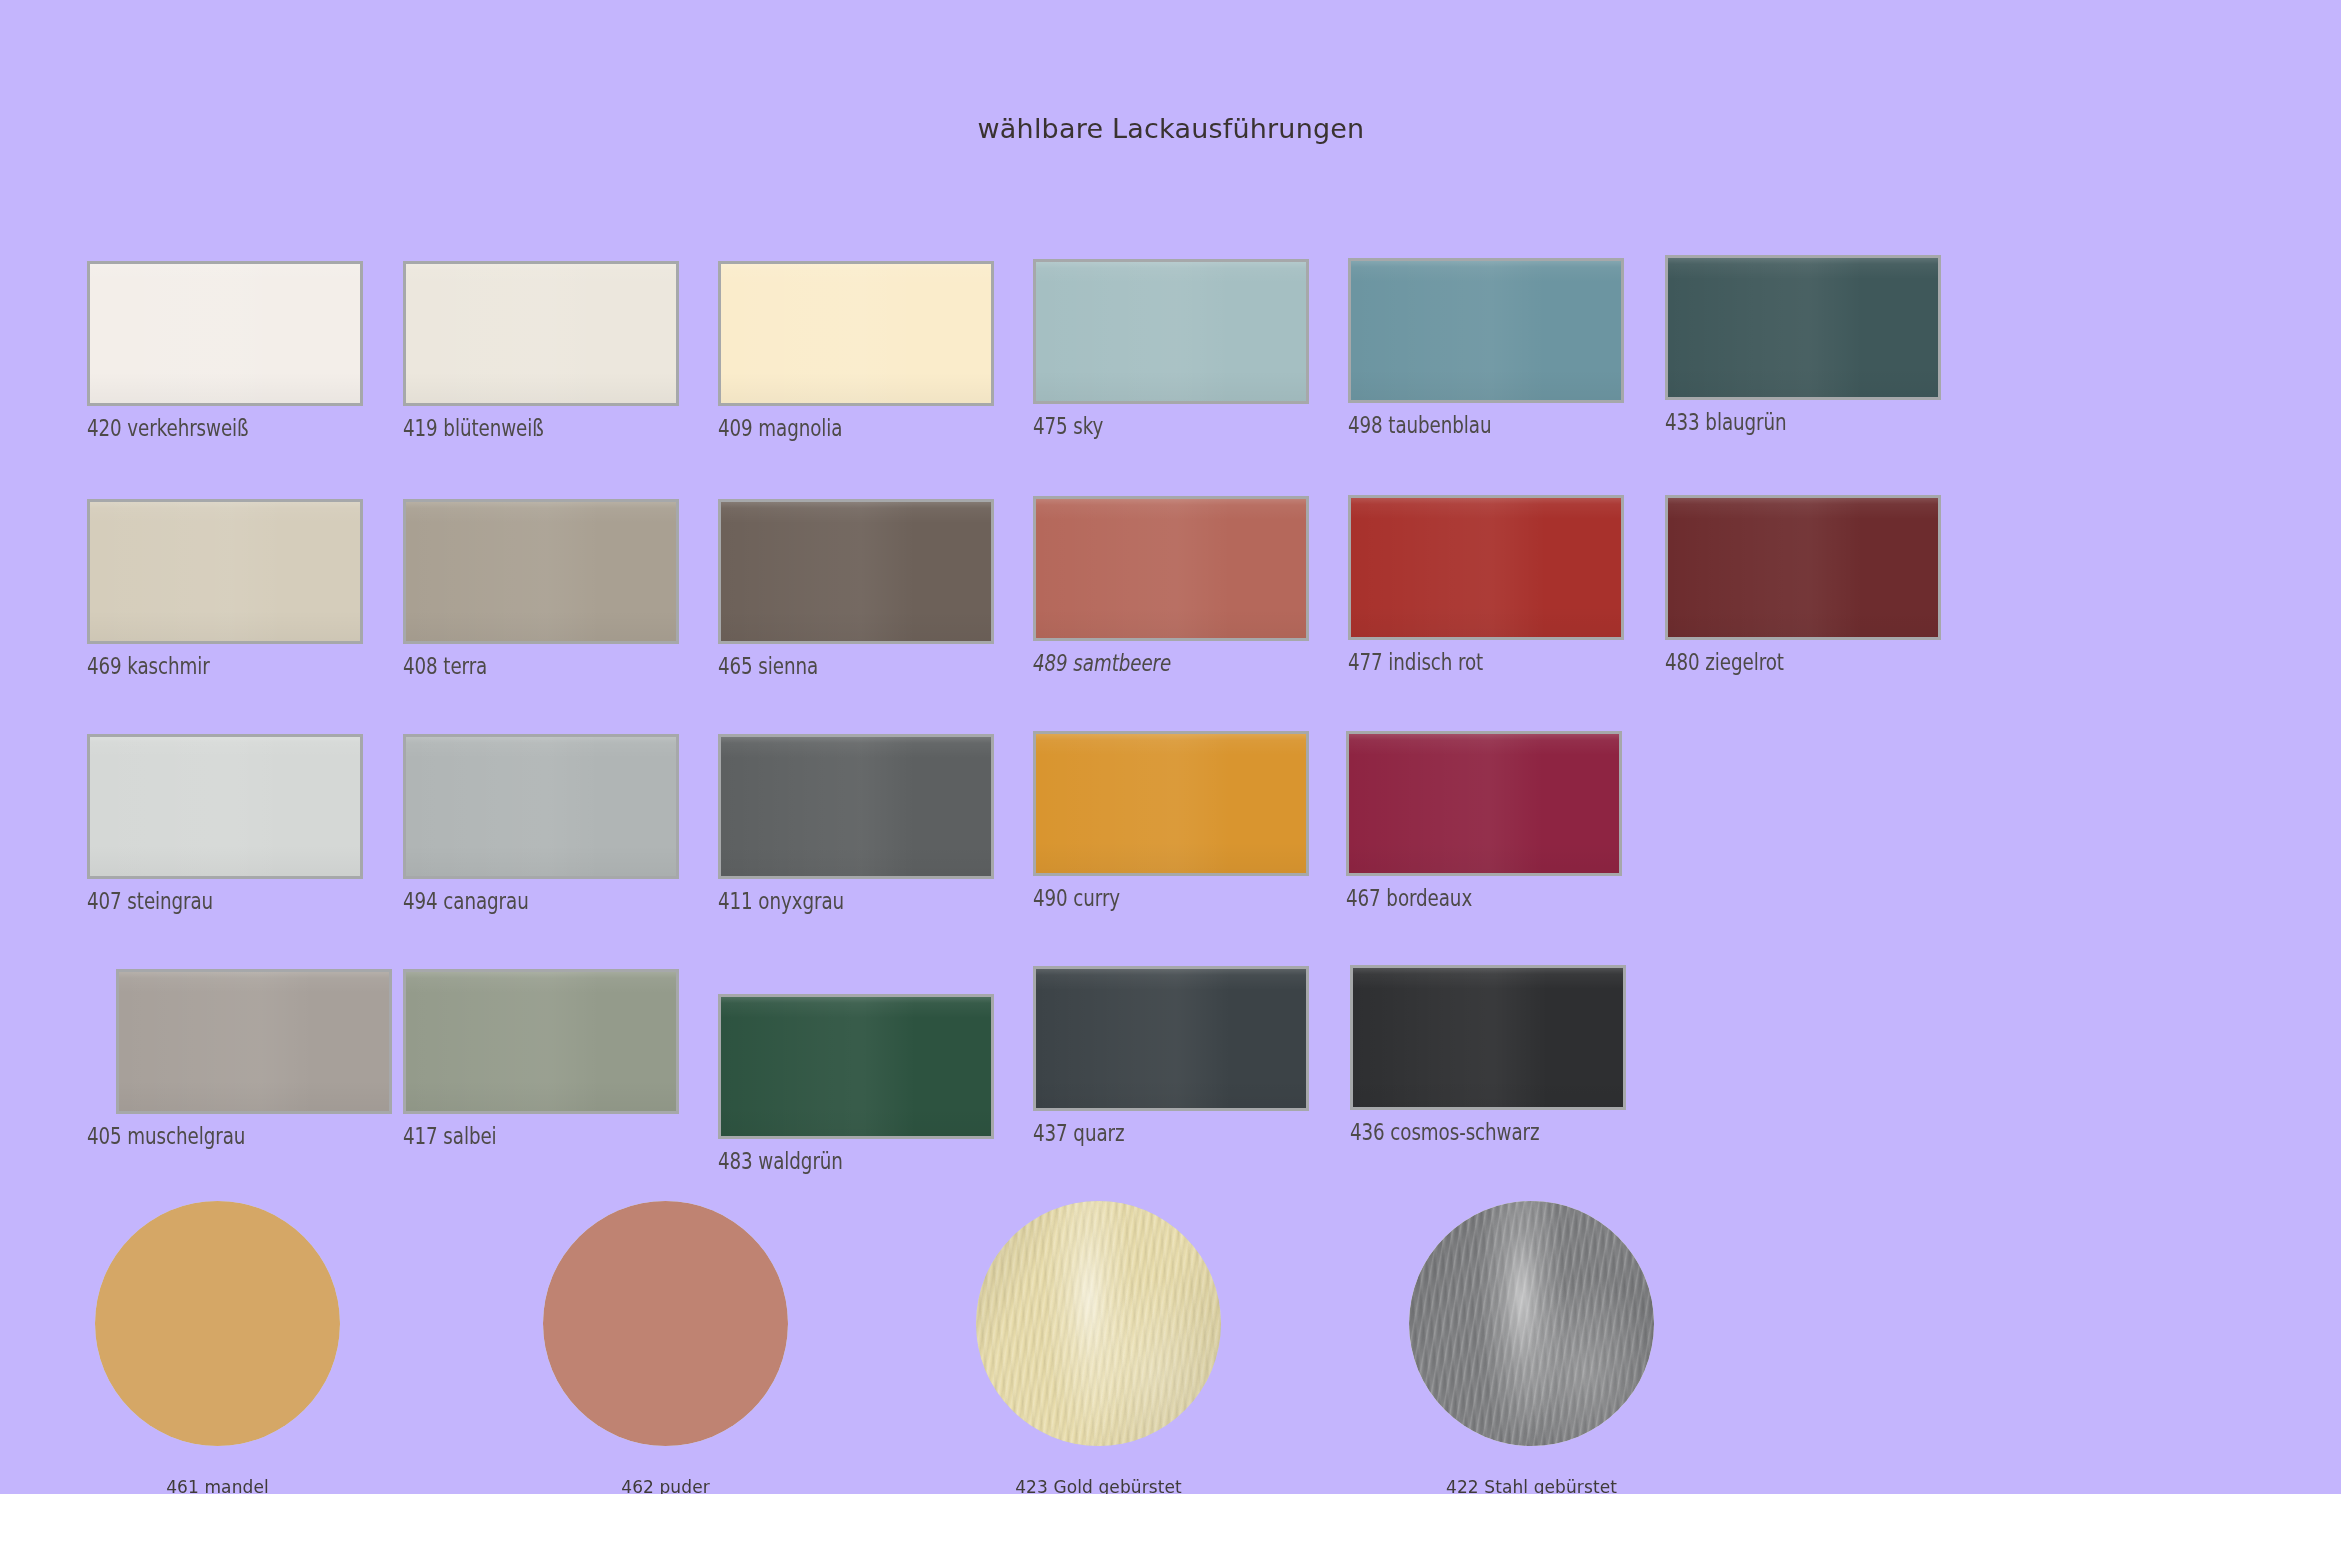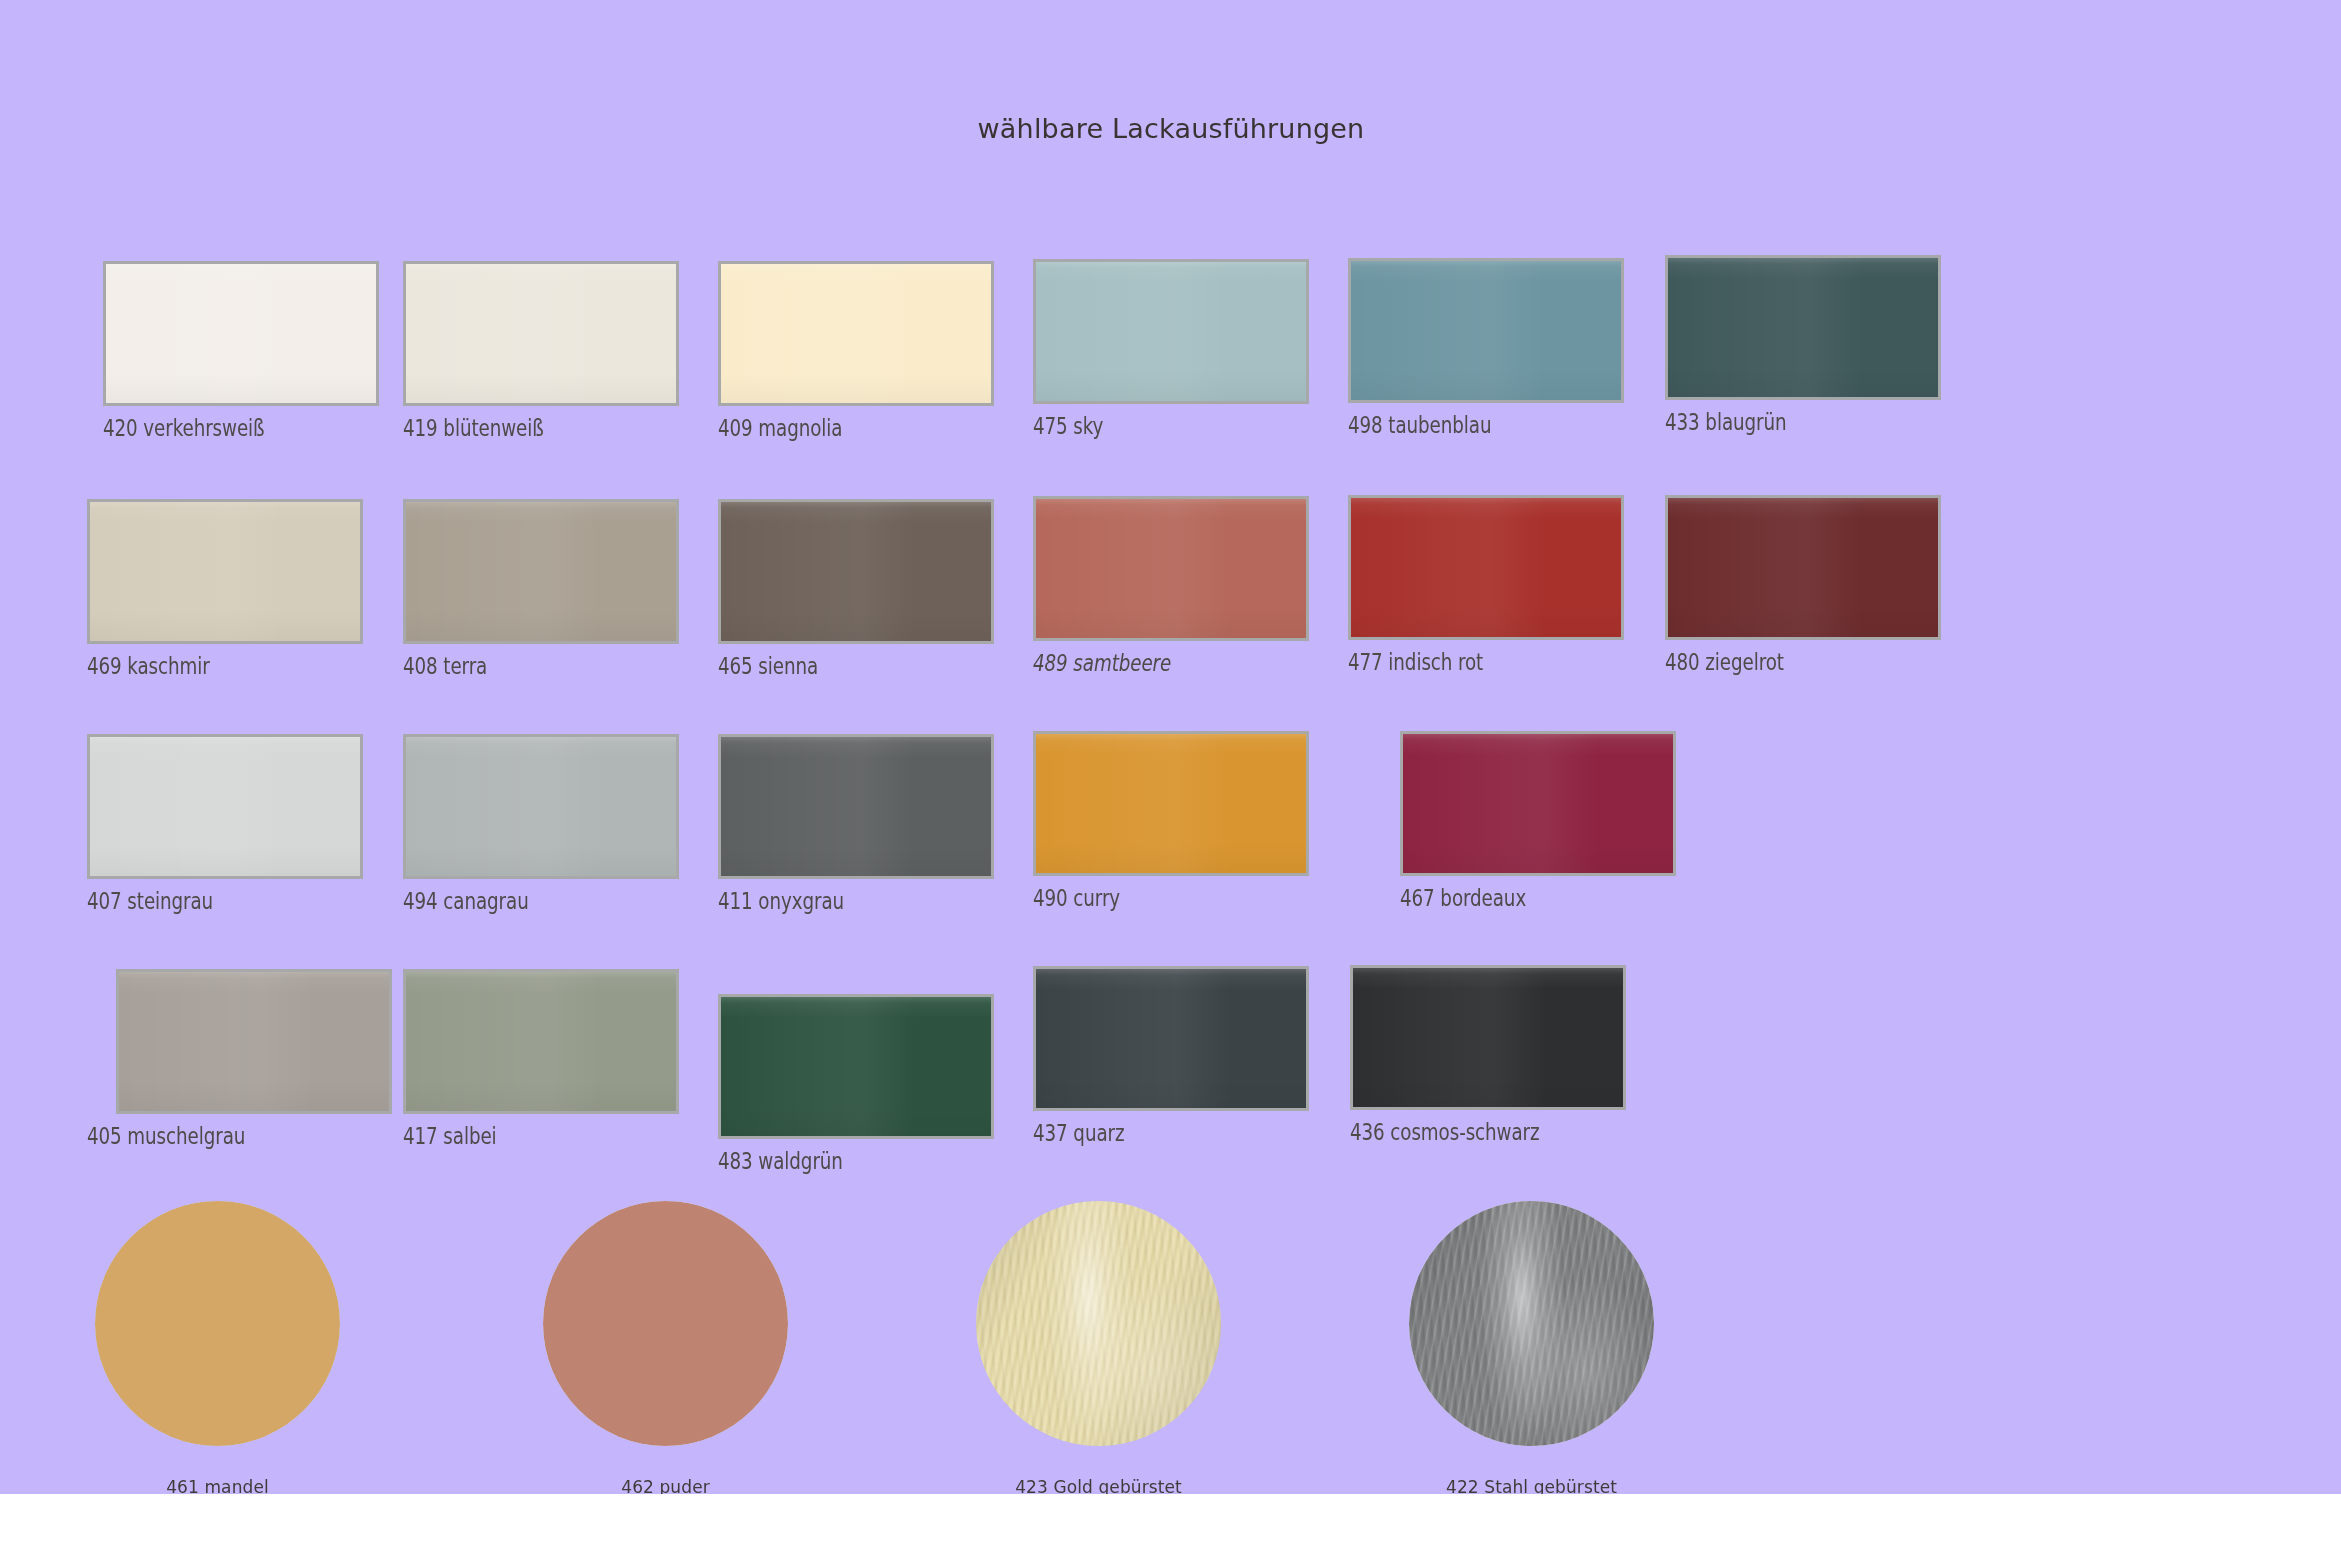--- a/index.html
+++ b/index.html
@@ -152,21 +152,21 @@
   }
 </style>
 </head>
 <body>
 
 <div id="page">
 
   <div id="page-title">wählbare Lackausführungen</div>
 
   <div id="rect-grid">
-      <div class="swatch-cell" style="left: 87px; top: 261px; margin-left: 16px;">
+      <div class="swatch-cell" style="left: 87px; top: 261px;">
         <div class="swatch-chip">
           <div class="fill" style="background: rgb(243, 238, 233);"></div>
           <div class="sheen"></div>
         </div>
         <div class="swatch-label">420 verkehrsweiß</div>
       </div>
       <div class="swatch-cell" style="left: 403px; top: 261px;">
         <div class="swatch-chip">
           <div class="fill" style="background: rgb(236, 231, 221);"></div>
           <div class="sheen"></div>
@@ -264,21 +264,21 @@
         </div>
         <div class="swatch-label">411 onyxgrau</div>
       </div>
       <div class="swatch-cell" style="left: 1033px; top: 731px;">
         <div class="swatch-chip">
           <div class="fill" style="background: rgb(217, 149, 47);"></div>
           <div class="sheen"></div>
         </div>
         <div class="swatch-label">490 curry</div>
       </div>
-      <div class="swatch-cell" style="left: 1400px; top: 731px;">
+      <div class="swatch-cell" style="left: 1346px; top: 731px;">
         <div class="swatch-chip">
           <div class="fill" style="background: rgb(142, 36, 66);"></div>
           <div class="sheen"></div>
         </div>
         <div class="swatch-label">467 bordeaux</div>
       </div>
       <div class="swatch-cell" style="left: 87px; top: 969px; padding-left: 29px;">
         <div class="swatch-chip">
           <div class="fill" style="background: rgb(167, 160, 154);"></div>
           <div class="sheen"></div>

